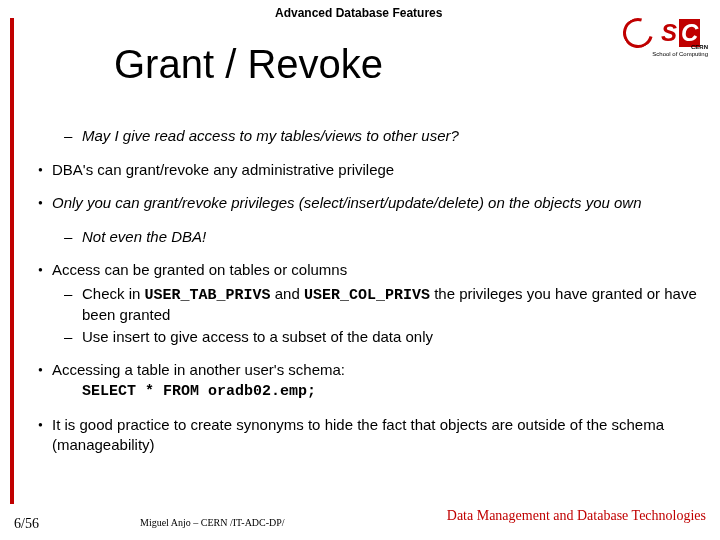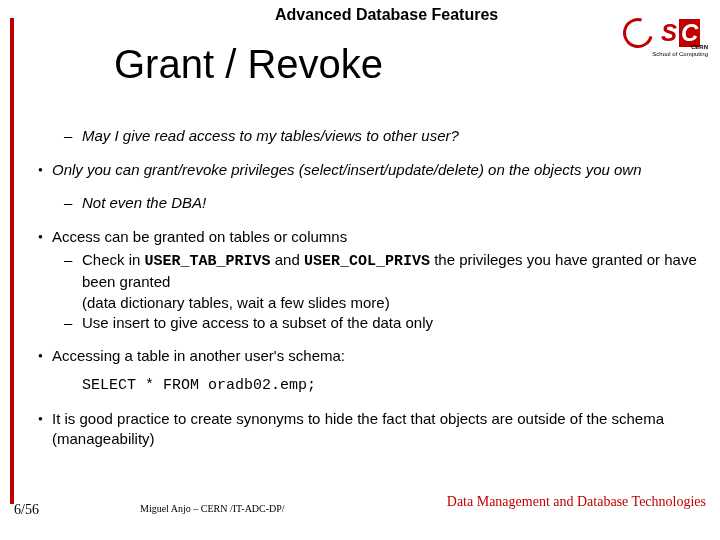--- a/index.html
+++ b/index.html
@@ -18,21 +18,21 @@
     left: 10px;
     top: 18px;
     width: 4px;
     height: 486px;
     background: #c00000;
   }
   .header-label {
     position: absolute;
     left: 275px;
     top: 6px;
-    font-size: 16px;
+    font-size: 12px;
     font-weight: bold;
   }
   .title {
     position: absolute;
     left: 114px;
     top: 14px;
     font-size: 40px;
     font-family: Arial, sans-serif;
     margin-top: 28px;
   }
@@ -118,24 +118,24 @@
     position: relative;
     margin-bottom: 2px;
   }
   .s2::before {
     content: "–";
     position: absolute;
     left: -18px;
   }
   .ital { font-style: italic; }
   .mono { font-family: "Courier New", monospace; font-weight: bold; }
-  .mono2 { font-family: "Courier New", monospace; font-weight: normal; margin-left: 44px; margin-top: 10px; margin-bottom: 14px; }
+  .mono2 { font-family: "Courier New", monospace; font-weight: bold; margin-left: 44px; margin-top: 2px; margin-bottom: 14px; }
   .footer {
     position: absolute;
-    bottom: 20px;
+    bottom: 6px;
     left: 0;
     right: 0;
     height: 24px;
   }
   .pagenum {
     position: absolute;
     left: 14px;
     bottom: 2px;
     font-family: "Times New Roman", serif;
     font-size: 14px;
@@ -172,29 +172,29 @@
     </div>
 </div>
 <div class="logo-text">
   <b>CERN</b><br><span>School of Computing</span>
 </div>
 
 <div class="content">
 
   <div class="sub1">May I give read access to my tables/views to other user?</div>
 
+  <div class="b1">DBA's can grant/revoke any administrative privilege</div>
 
   <div class="b1 ital">Only you can grant/revoke privileges (select/insert/update/delete) on the objects you own</div>
   <div class="s2 ital" style="margin-bottom:14px">Not even the DBA!</div>
 
   <div class="b1" style="margin-bottom:4px">Access can be granted on tables or columns</div>
   <div class="s2">
     <span>Check in </span><span class="mono">USER_TAB_PRIVS</span><span> and </span><span class="mono">USER_COL_PRIVS</span><span> the privileges you have granted or have been granted</span>
   </div>
-  <div style="margin-left:44px">(data dictionary tables, wait a few slides more)</div>
   <div class="s2" style="margin-bottom:14px">Use insert to give access to a subset of the data only</div>
 
   <div class="b1" style="margin-bottom:2px">Accessing a table in another user's schema:</div>
   <div class="mono2">SELECT * FROM oradb02.emp;</div>
 
   <div class="b1">It is good practice to create synonyms to hide the fact that objects are outside of the schema (manageability)</div>
 
 </div>
 
 <div class="footer">

